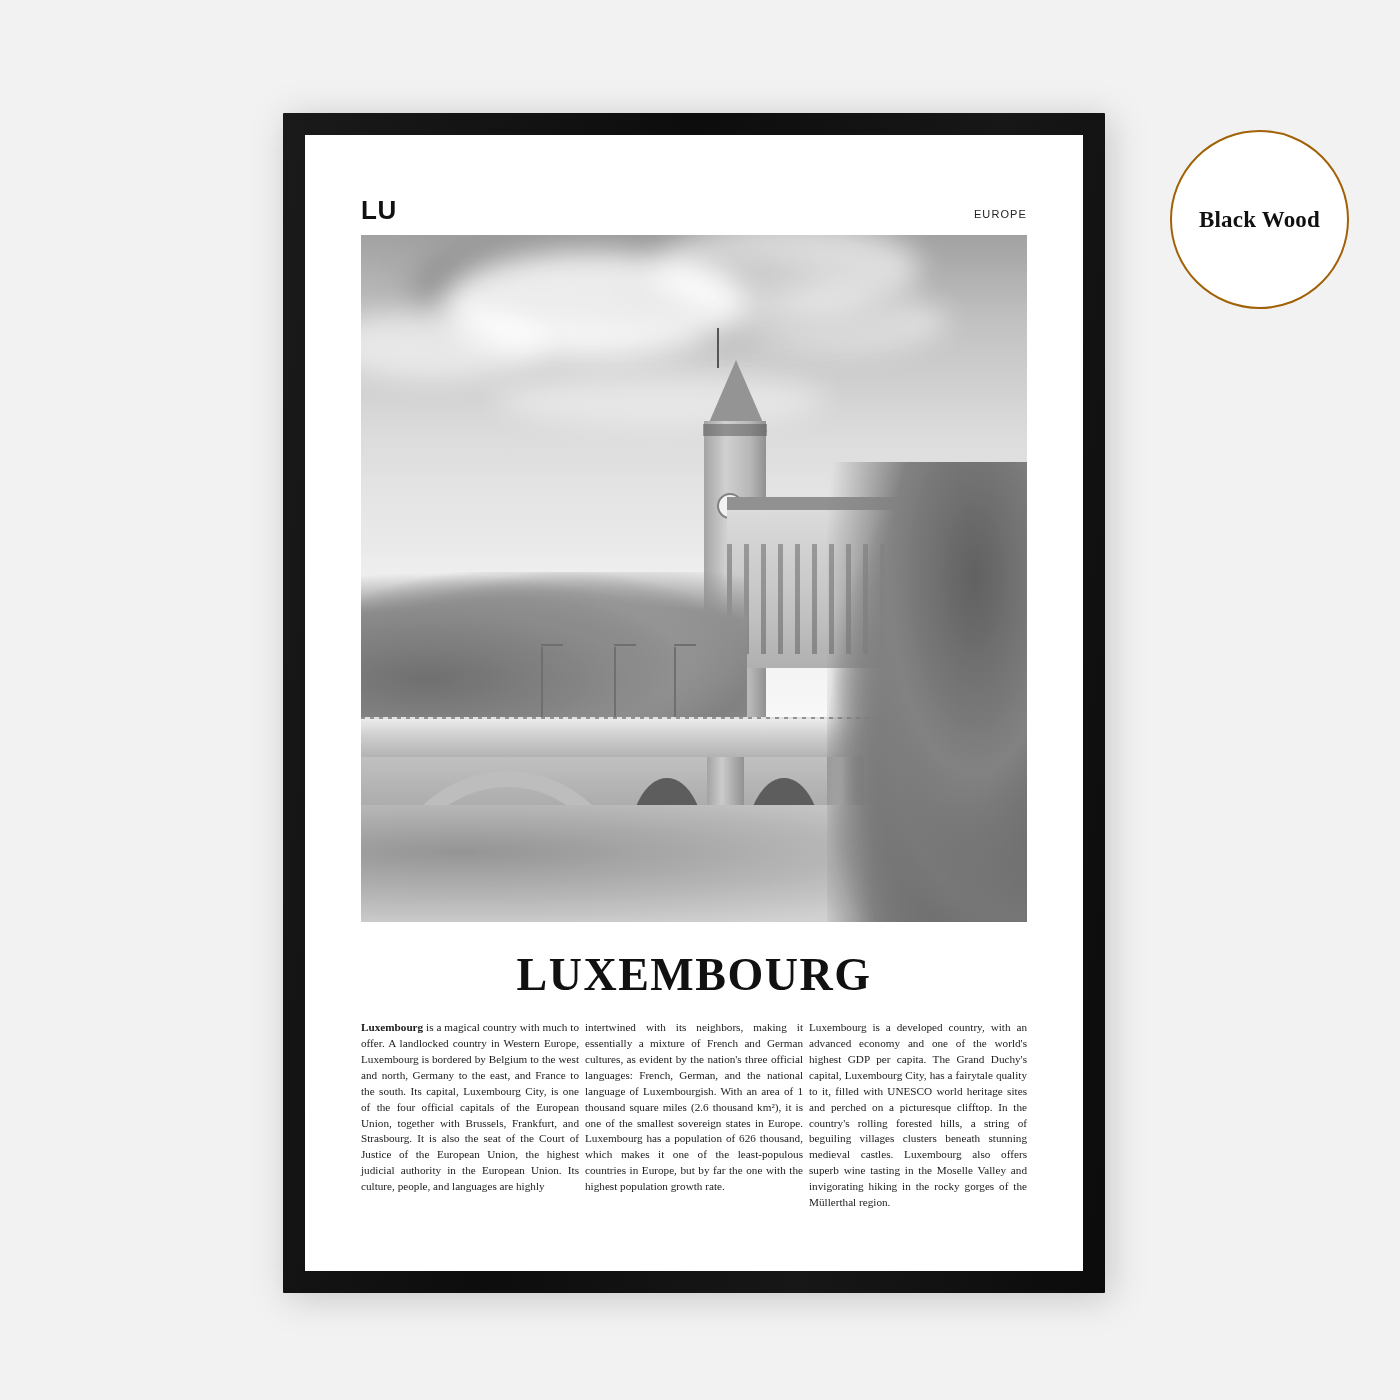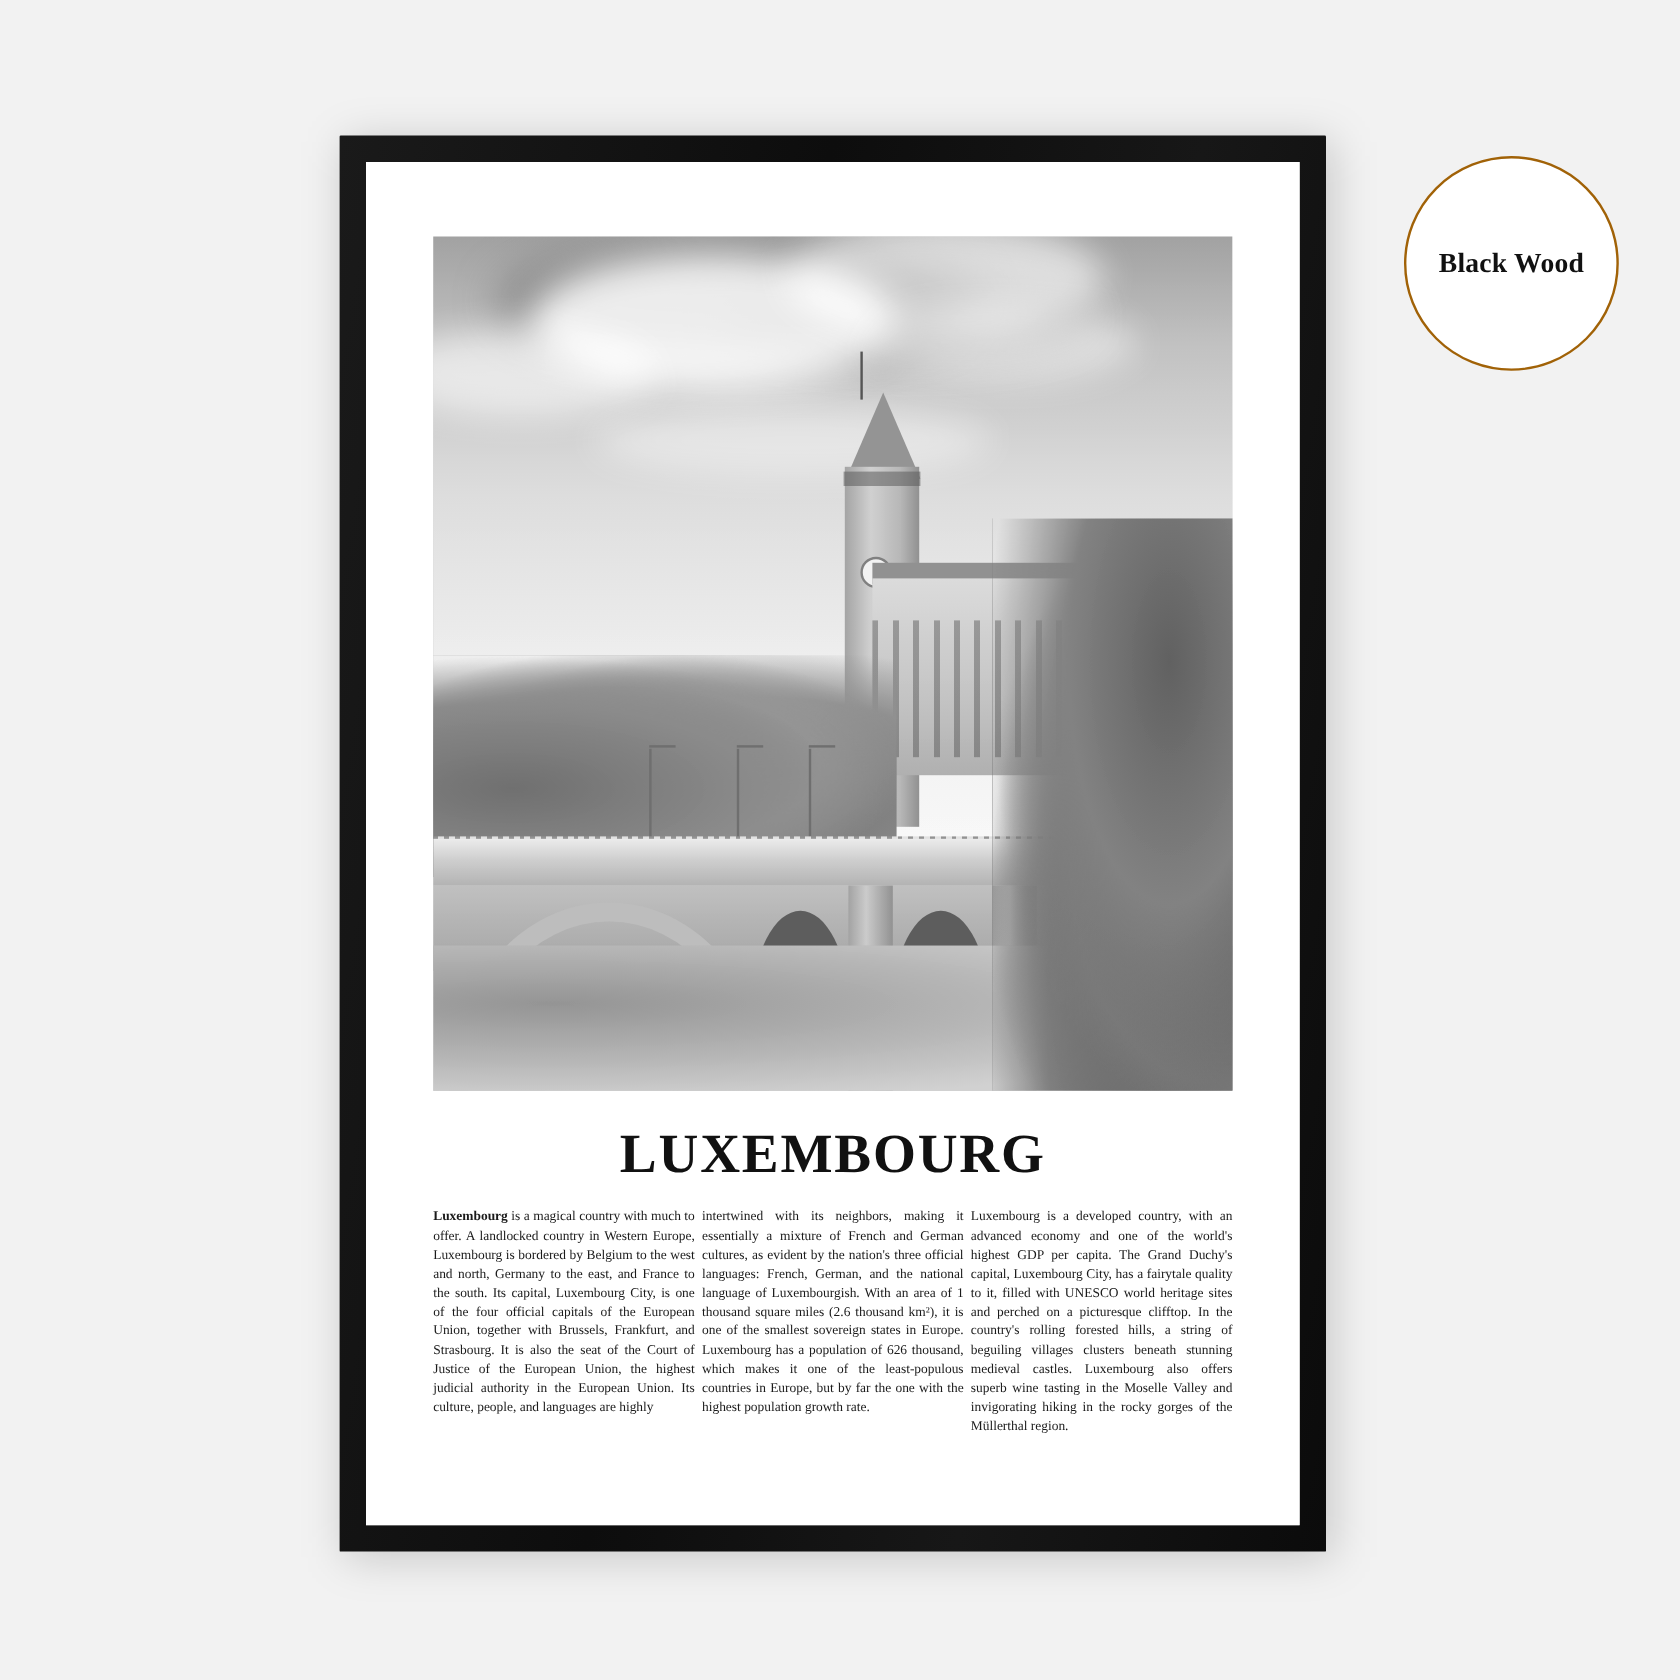--- a/index.html
+++ b/index.html
@@ -340,20 +340,24 @@
 </style>
 </head>
 <body>
 
 <div class="frame-shadow"></div>
 
 <div class="frame">
   <div class="frame-inner">
     <div class="poster">
 
+      <div class="poster-header">
+        <div class="poster-code">LU</div>
+        <div class="poster-region">EUROPE</div>
+      </div>
 
       <div class="photo">
         <div class="sky"></div>
         <div class="dark-cloud"></div>
         <div class="dark-cloud2"></div>
         <div class="cloud c1"></div>
         <div class="cloud c2"></div>
         <div class="cloud c3"></div>
         <div class="cloud c4"></div>
         <div class="cloud c5"></div>

